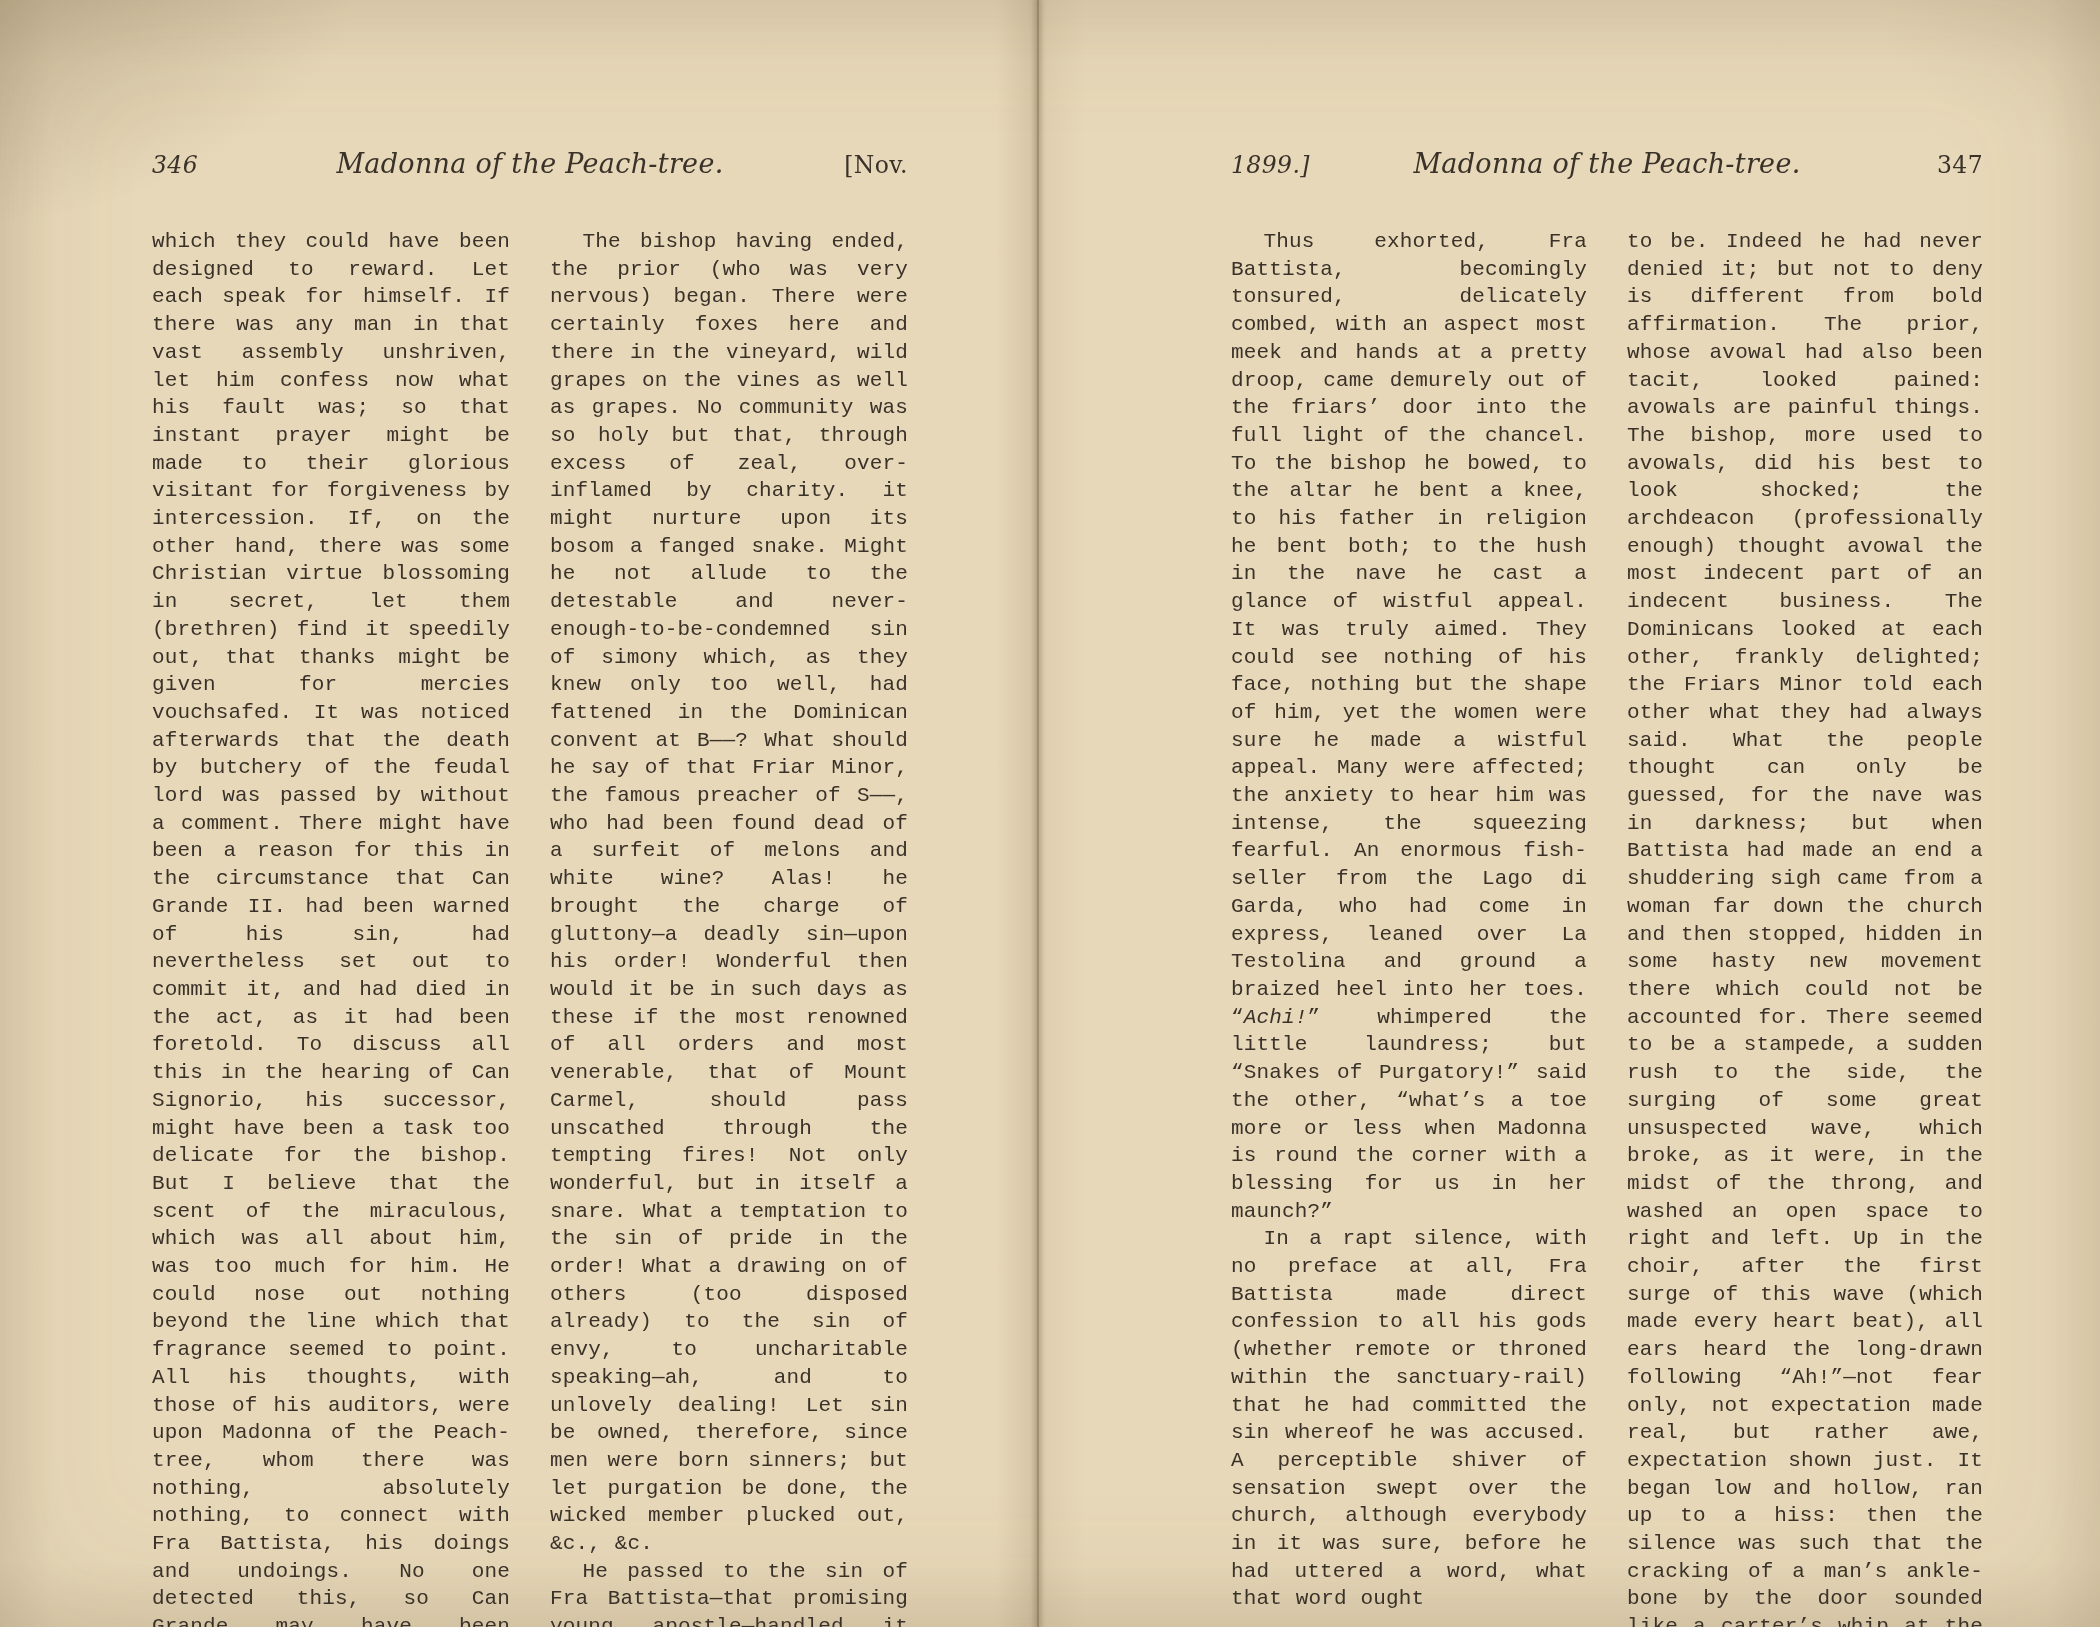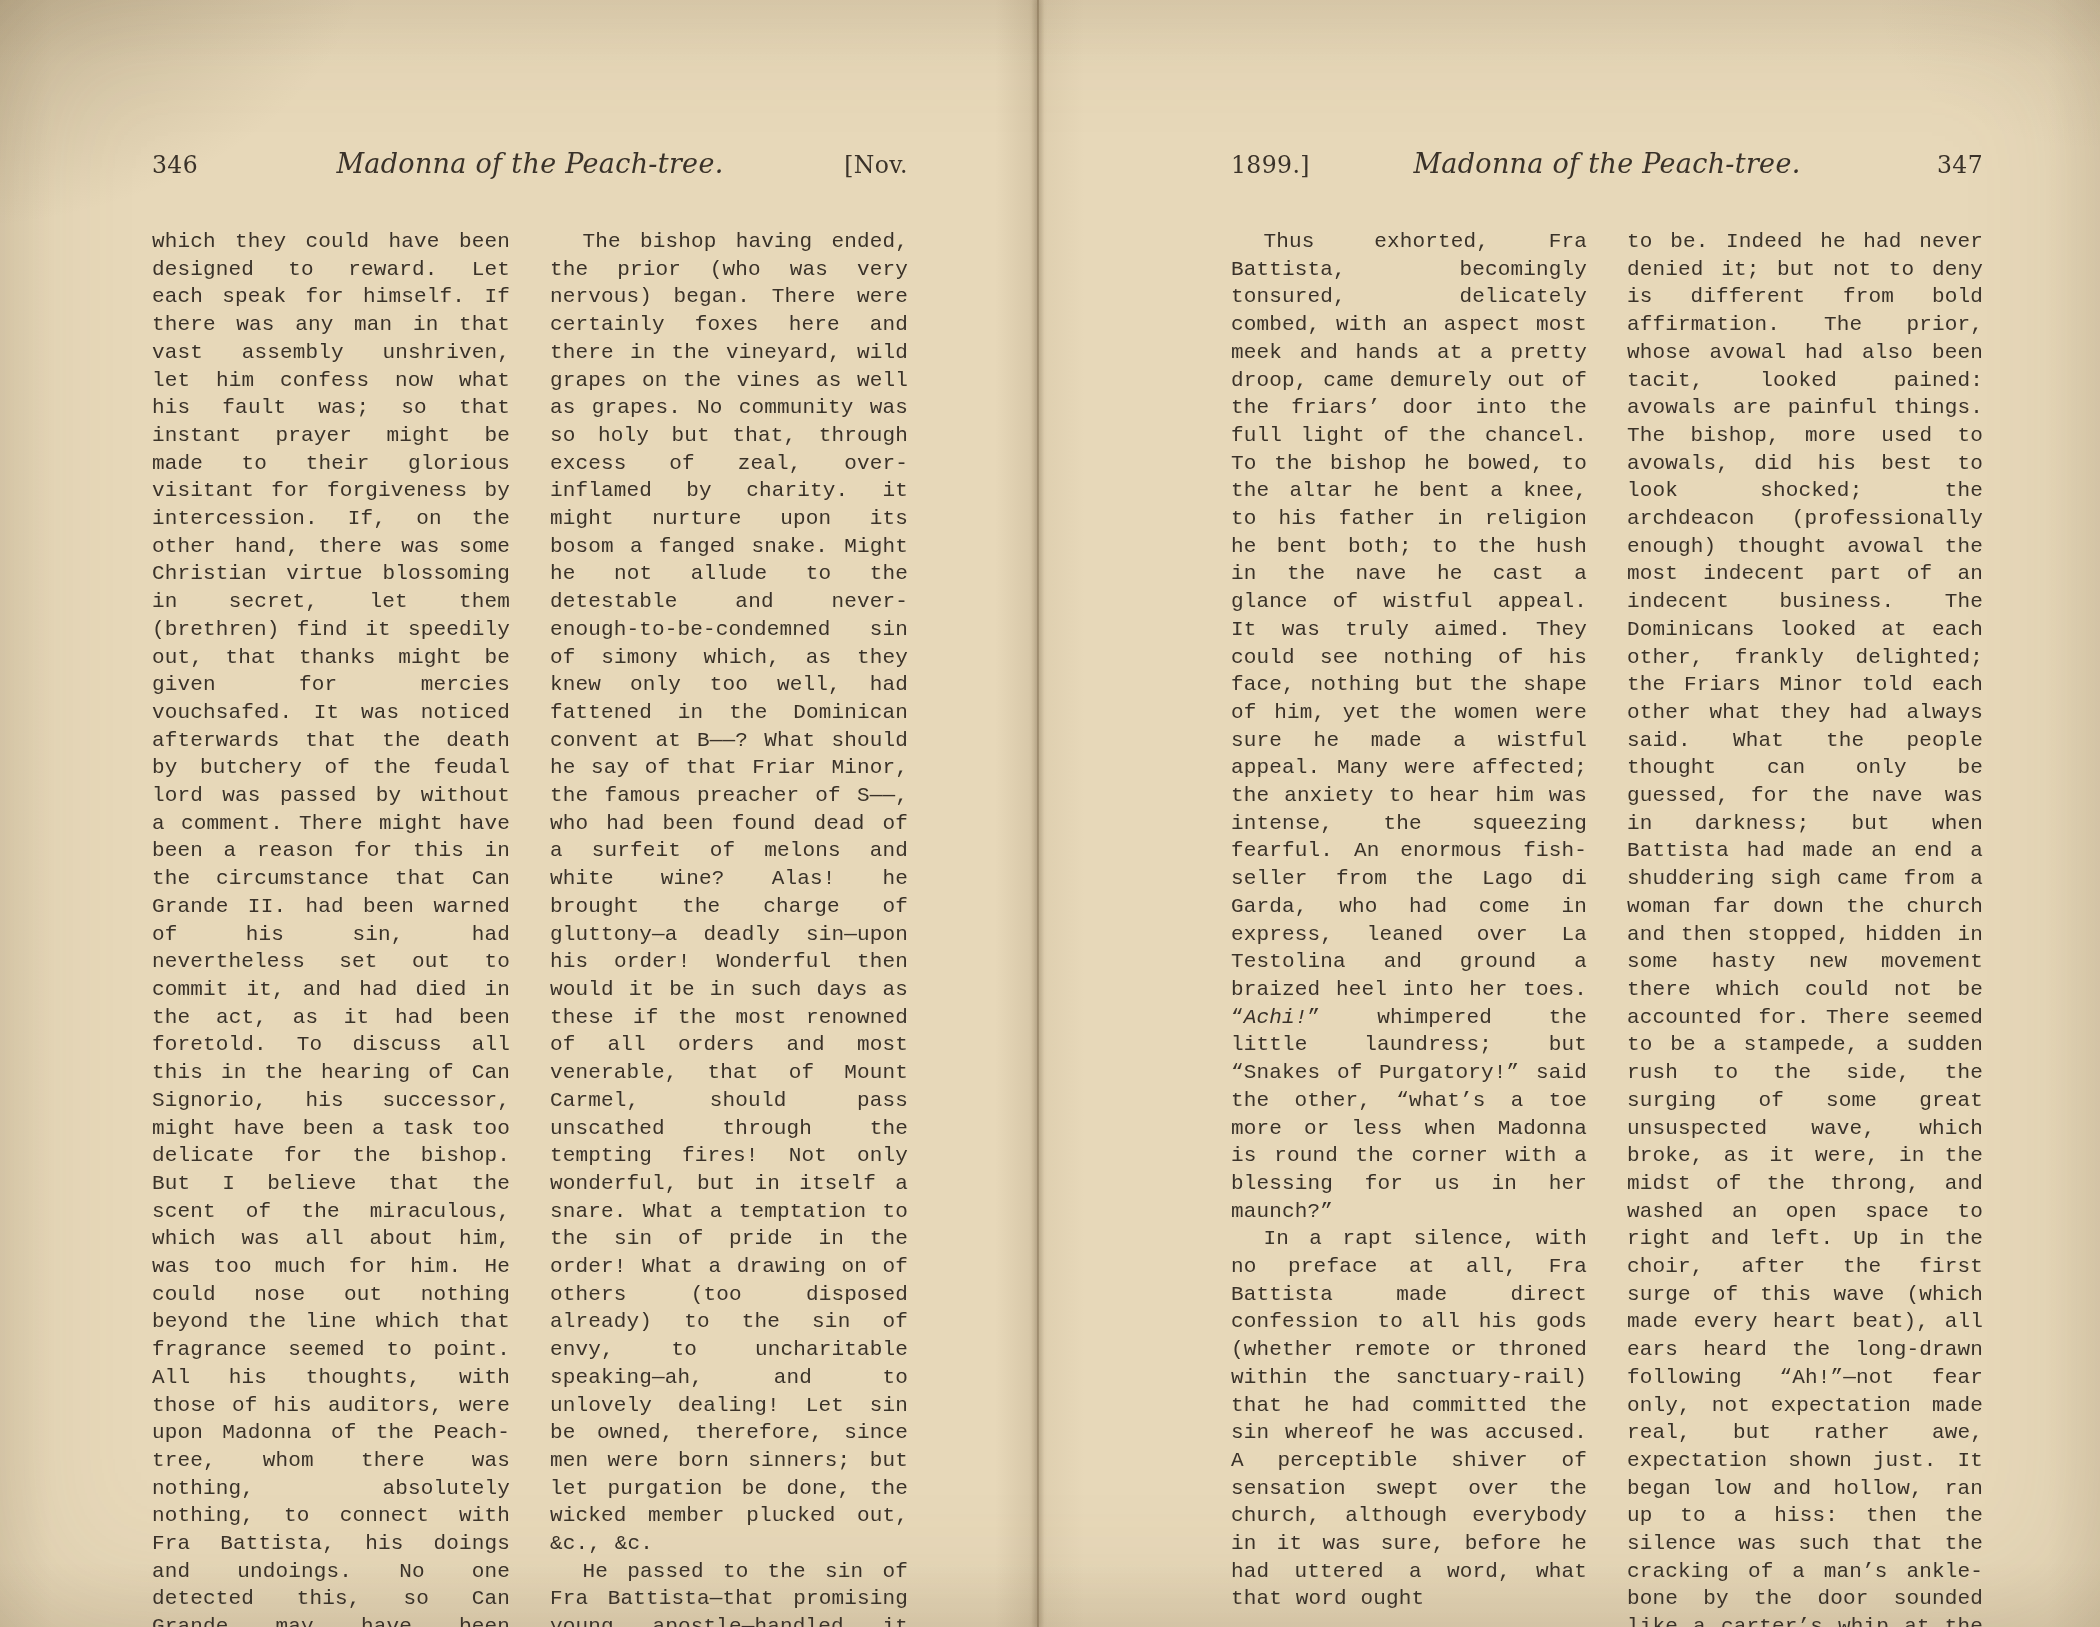--- a/index.html
+++ b/index.html
@@ -59,21 +59,21 @@
   .page-left  { left: 152px;  width: 756px; }
   .page-right { left: 1231px; width: 752px; }
   .page-header {
     display: grid;
     grid-template-columns: 1fr auto 1fr;
     align-items: baseline;
     font-size: 23.5px;
     letter-spacing: 0.4px;
     margin-bottom: 49px;
   }
-  .page-header .edge-left  { justify-self: start; }
+  .page-header .edge-left  { justify-self: start; font-style: italic; }
   .page-header .edge-right { justify-self: end; }
   .running-title {
     font-style: italic;
     font-size: 27px;
     letter-spacing: 0.3px;
   }
   .columns {
     display: flex;
     gap: 40px;
   }

